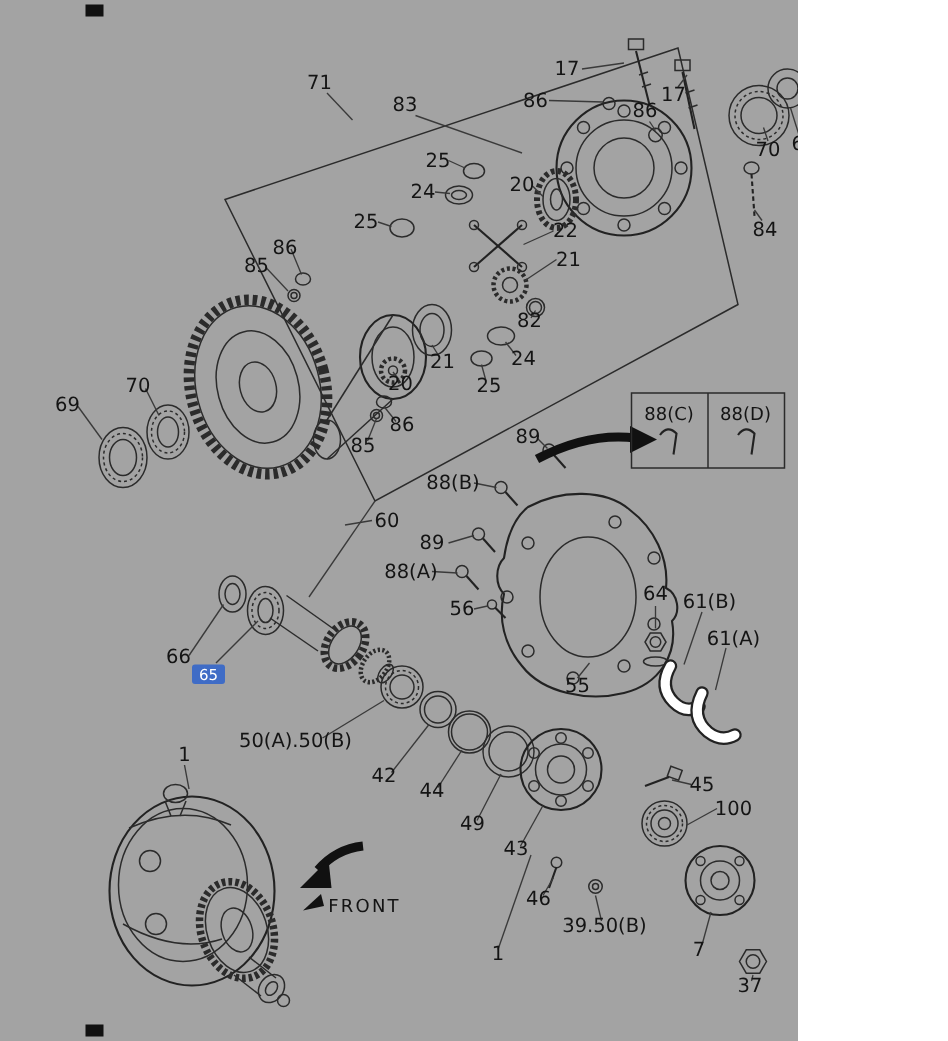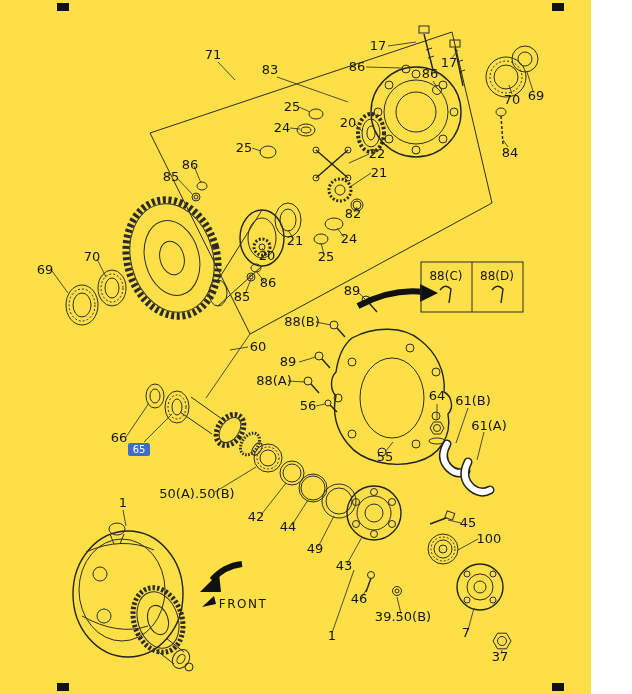--- a/index.html
+++ b/index.html
@@ -1,16 +1,16 @@
 <!DOCTYPE html>
 <html><head>
 <meta charset="utf-8">
 <style>
   html,body{margin:0;padding:0;background:#ffffff;}
-  .page{position:relative;width:591px;height:694px;background:#fde047;overflow:hidden;
+  .page{position:relative;width:532px;height:694px;background:#a3a3a3;overflow:hidden;
         font-family:"DejaVu Sans",sans-serif;}
   svg{position:absolute;left:0;top:0;}
   .ln{stroke:#2b2b2b;stroke-width:1;fill:none;}
   .ln2{stroke:#222;stroke-width:1.4;fill:none;}
   .teeth{fill:none;stroke:#2b2b2b;}
   .blk{fill:#111;stroke:none;}
   .leader{stroke:#3a3a3a;stroke-width:0.9;fill:none;}
   .lbl{font-size:13px;fill:#141414;text-anchor:middle;font-family:"DejaVu Sans",sans-serif;}
   .lbl-sm{font-size:12px;}
   .front{font-size:12px;letter-spacing:1.5px;}

